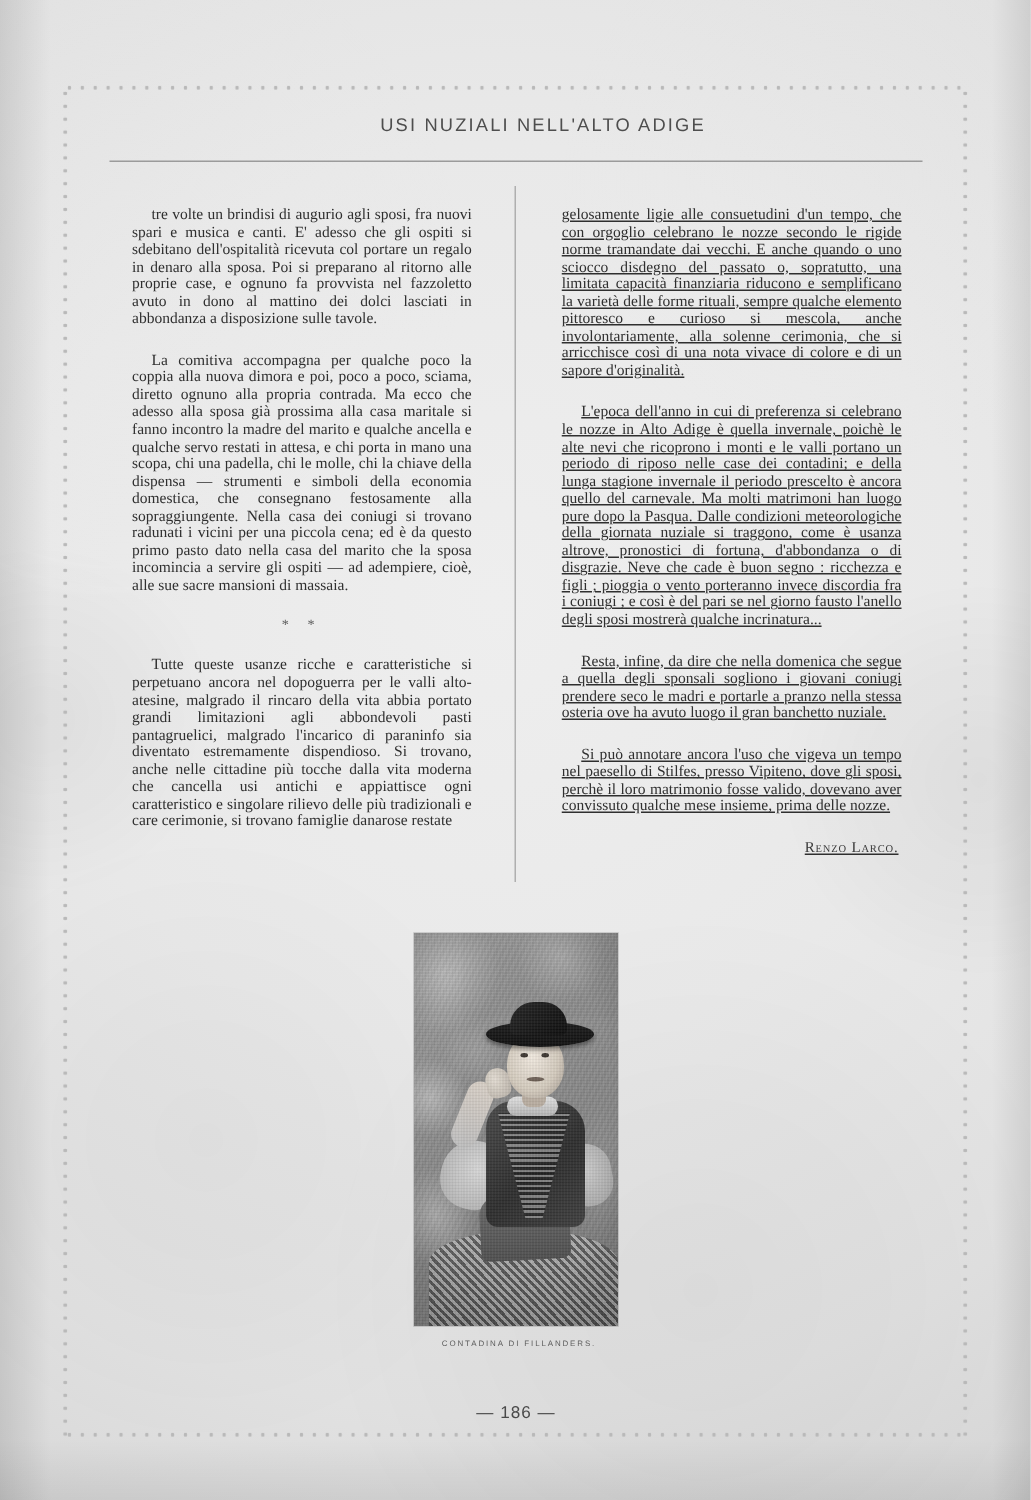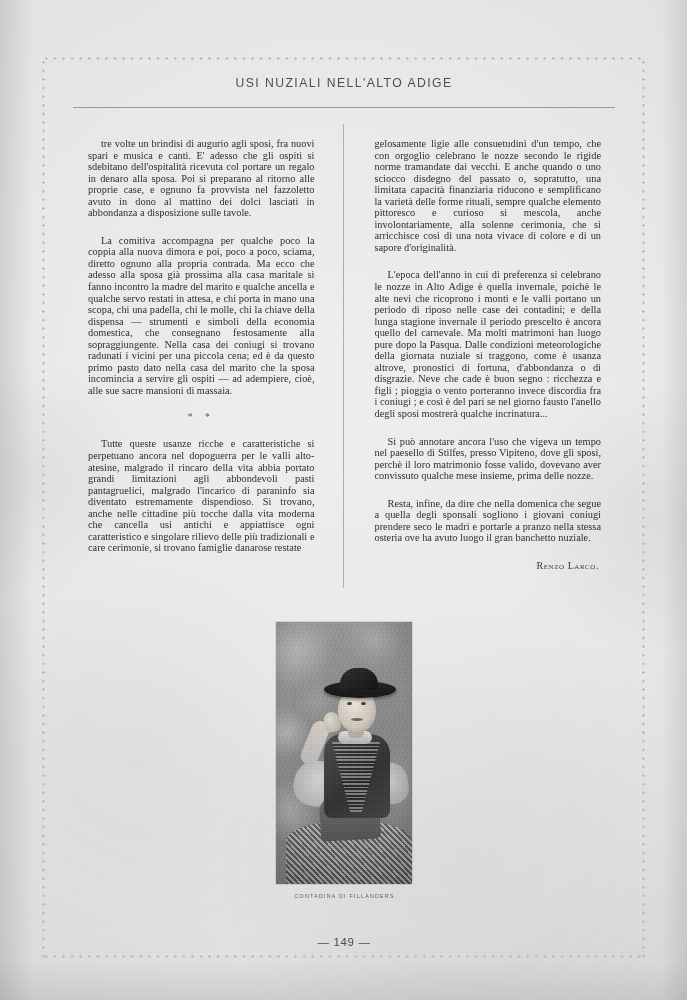--- a/index.html
+++ b/index.html
@@ -87,21 +87,21 @@
   }
   #frame-top    { top: 56px; }
   #frame-bottom { top: 954px; }
   #frame-left   { left: 41px; }
   #frame-right  { left: 641px; }
 
   
   #running-head {
     position: absolute;
     top: 76px;
-    left: 42px;
+    left: 60px;
     width: 604px;
     text-align: center;
     font-size: 12.2px;
     letter-spacing: 1.45px;
     color: #4e4e4e;
     font-family: "Liberation Sans", sans-serif;
     font-weight: 400;
     white-space: nowrap;
   }
   #head-rule {
@@ -126,21 +126,21 @@
   .column {
     width: 260px;
     font-size: 10.35px;
     line-height: 11.55px;
     color: #2f2f2f;
     text-align: justify;
     text-justify: inter-word;
     hyphens: manual;
   }
   #column-left  { padding-right: 12px; }
-  #column-right { padding-left: 15px; }
+  #column-right { padding-left: 15px; text-decoration: underline; }
   #column-divider {
     width: 1px;
     background: #9b9b9b;
     opacity: 0.75;
     align-self: stretch;
     margin: 2px 0 0 0;
   }
   .column p {
     margin: 16px;
     text-indent: 13px;
@@ -390,22 +390,22 @@
       <p>La comitiva accompagna per qualche poco la coppia alla nuova dimora e poi, poco a poco, sciama, diretto ognuno alla propria contrada. Ma ecco che adesso alla sposa già prossima alla casa maritale si fanno incontro la madre del marito e qualche ancella e qualche servo restati in attesa, e chi porta in mano una scopa, chi una padella, chi le molle, chi la chiave della dispensa — strumenti e simboli della economia domestica, che consegnano festosamente alla sopraggiungente. Nella casa dei coniugi si trovano radunati i vicini per una piccola cena; ed è da questo primo pasto dato nella casa del marito che la sposa incomincia a servire gli ospiti — ad adempiere, cioè, alle sue sacre mansioni di massaia.</p>
       <div class="ornament">* *</div>
       <p>Tutte queste usanze ricche e caratteristiche si perpetuano ancora nel dopoguerra per le valli alto-atesine, malgrado il rincaro della vita abbia portato grandi limitazioni agli abbondevoli pasti pantagruelici, malgrado l'incarico di paraninfo sia diventato estremamente dispendioso. Si trovano, anche nelle cittadine più tocche dalla vita moderna che cancella usi antichi e appiattisce ogni caratteristico e singolare rilievo delle più tradizionali e care cerimonie, si trovano famiglie danarose restate</p>
     </div>
 
     <div id="column-divider"></div>
 
     <div class="column" id="column-right">
       <p class="no-indent">gelosamente ligie alle consuetudini d'un tempo, che con orgoglio celebrano le nozze secondo le rigide norme tramandate dai vecchi. E anche quando o uno sciocco disdegno del passato o, sopratutto, una limitata capacità finanziaria riducono e semplificano la varietà delle forme rituali, sempre qualche elemento pittoresco e curioso si mescola, anche involontariamente, alla solenne cerimonia, che si arricchisce così di una nota vivace di colore e di un sapore d'originalità.</p>
       <p>L'epoca dell'anno in cui di preferenza si celebrano le nozze in Alto Adige è quella invernale, poichè le alte nevi che ricoprono i monti e le valli portano un periodo di riposo nelle case dei contadini; e della lunga stagione invernale il periodo prescelto è ancora quello del carnevale. Ma molti matrimoni han luogo pure dopo la Pasqua. Dalle condizioni meteorologiche della giornata nuziale si traggono, come è usanza altrove, pronostici di fortuna, d'abbondanza o di disgrazie. Neve che cade è buon segno : ricchezza e figli ; pioggia o vento porteranno invece discordia fra i coniugi ; e così è del pari se nel giorno fausto l'anello degli sposi mostrerà qualche incrinatura...</p>
+      <p>Resta, infine, da dire che nella domenica che segue a quella degli sponsali sogliono i giovani coniugi prendere seco le madri e portarle a pranzo nella stessa osteria ove ha avuto luogo il gran banchetto nuziale.</p>
       <p>Si può annotare ancora l'uso che vigeva un tempo nel paesello di Stilfes, presso Vipiteno, dove gli sposi, perchè il loro matrimonio fosse valido, dovevano aver convissuto qualche mese insieme, prima delle nozze.</p>
-      <p>Resta, infine, da dire che nella domenica che segue a quella degli sponsali sogliono i giovani coniugi prendere seco le madri e portarle a pranzo nella stessa osteria ove ha avuto luogo il gran banchetto nuziale.</p>
       <p class="signature">Renzo Larco.</p>
     </div>
 
   </div>
 
   <figure id="figure" style="margin:0;">
     <div id="photo-frame">
       <div id="photo-wall"></div>
       <div id="fig-skirt"></div>
       <div id="fig-blouse-l"></div>
@@ -422,15 +422,15 @@
       <div id="fig-eye-r"></div>
       <div id="fig-mouth"></div>
       <div id="fig-hat"></div>
       <div id="fig-hat-crown"></div>
       <div id="photo-tone"></div>
       <div id="photo-grain"></div>
     </div>
     <figcaption id="figure-caption">CONTADINA DI FILLANDERS.</figcaption>
   </figure>
 
-  <div id="folio">— 149 —</div>
+  <div id="folio">— 186 —</div>
 
 </div>
 
 </body></html>

